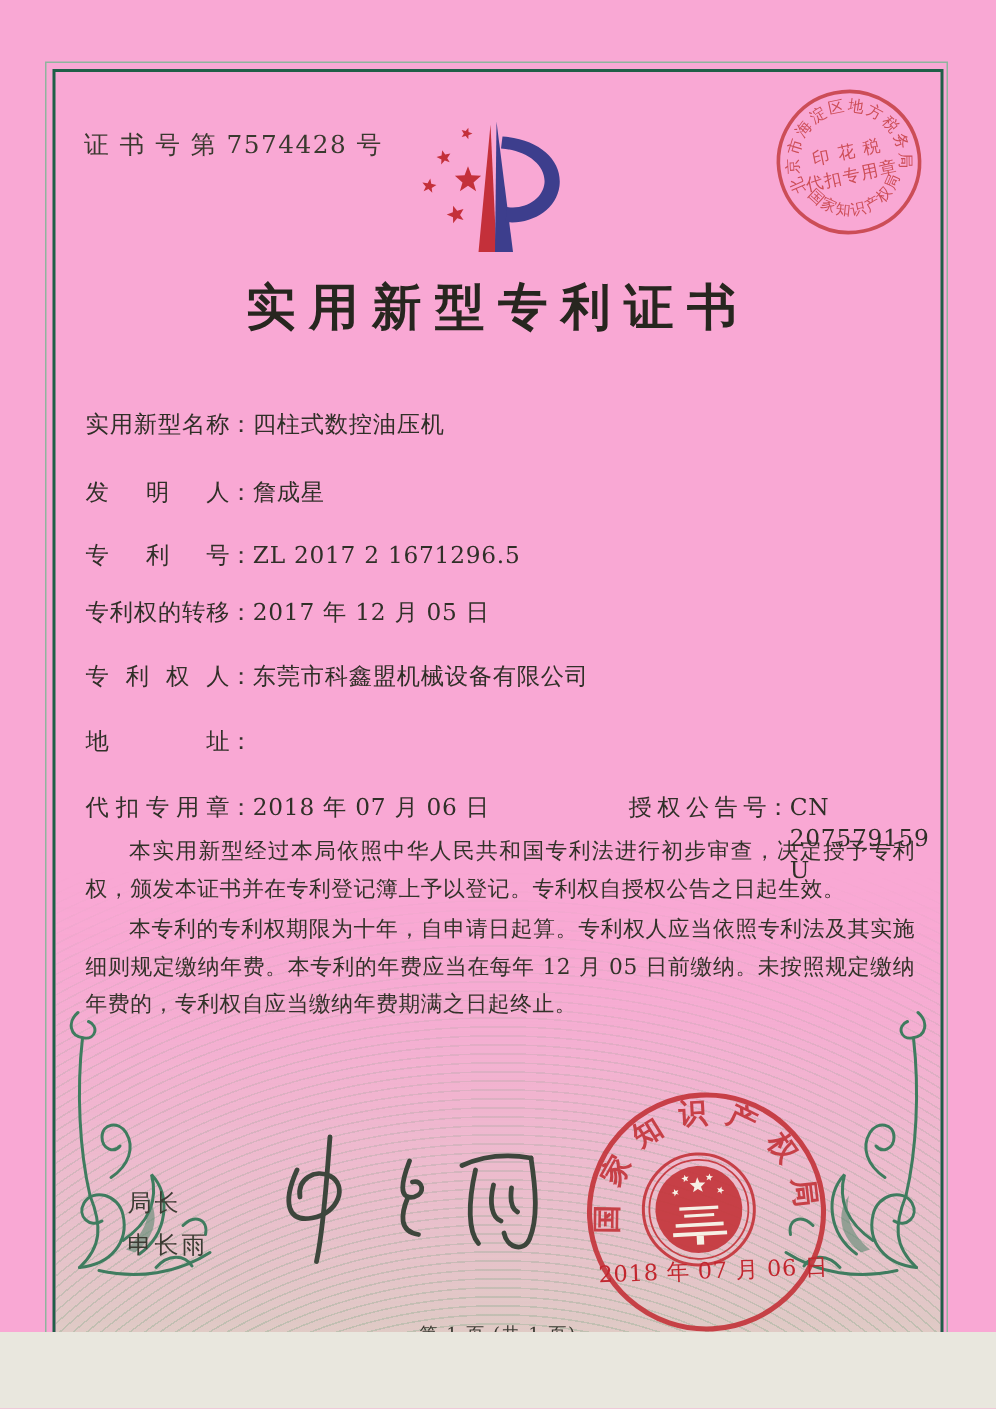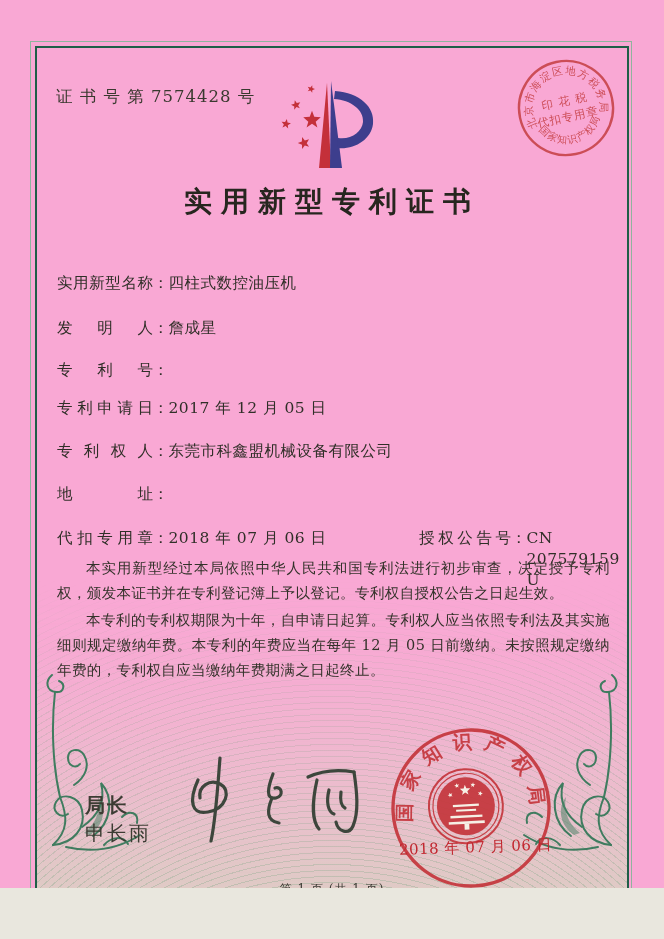--- a/index.html
+++ b/index.html
@@ -23,40 +23,40 @@
             mask-image:linear-gradient(180deg, transparent 0%, rgba(0,0,0,.55) 40%, #000 100%);
   }
   .flourish{ position:absolute; bottom:27px; width:104px; height:196px; }
   .flourish.left{ left:38px; }
   .flourish.right{ right:38px; transform:scaleX(-1); }
 
   
   .cert-no{ position:absolute; left:56px; top:86px; font-size:16.5px; letter-spacing:1px; color:#3a392f; }
   .logo{ position:absolute; left:278px; top:78px; width:108px; height:100px; }
   .title{ position:absolute; left:0; top:183px; width:664px; text-align:center;
-    font-size:28px; font-weight:bold; letter-spacing:9px; color:#27261f; }
+    font-size:33px; font-weight:bold; letter-spacing:9px; color:#27261f; }
 
   
   .field{ position:absolute; left:57px; width:556px; font-size:15.5px; line-height:21px;
     display:flex; align-items:flex-end; color:#302f28; }
   .f-label{ display:inline-block; width:96px; text-align:justify; text-align-last:justify; flex:none; }
   .f-colon{ flex:none; }
   .f-value{ letter-spacing:.5px; }
   .grant-right{ position:absolute; left:362px; top:0; display:flex; font-size:15.5px; }
   .grant-right .f-label{ width:92px; }
 
   
   .paras{ position:absolute; left:57px; top:556px; width:553px; font-size:14.5px;
     line-height:25px; text-align:justify; color:#33322a; letter-spacing:.4px; }
   .paras p{ text-indent:2em; margin-bottom:2px; }
 
   
-  .sig-title{ position:absolute; left:85px; top:792px; font-size:20px; letter-spacing:2px;
-    font-family:"DejaVu Sans","Liberation Sans",sans-serif; color:#3c3c33;font-weight:bold; }
-  .sig-name { position:absolute; left:85px; top:820px; font-size:20px; letter-spacing:2px;
+  .sig-title{ position:absolute; left:85px; top:792px; font-size:16px; letter-spacing:2px;
+    font-family:"DejaVu Sans","Liberation Sans",sans-serif; color:#3c3c33; }
+  .sig-name { position:absolute; left:85px; top:820px; font-size:16px; letter-spacing:2px;
     font-family:"DejaVu Sans","Liberation Sans",sans-serif; color:#3c3c33; }
   .signature-svg{ position:absolute; left:168px; top:742px; width:210px; height:105px; z-index:6; }
 
   .seal-svg{ position:absolute; left:385px; top:722px; width:172px; height:172px; z-index:4;
     transform:rotate(-3deg); opacity:.93; }
   .seal-date{ position:absolute; left:399px; top:838px; width:160px; z-index:5;
     font-size:15px; color:#c2262e; letter-spacing:.5px; transform:rotate(-2deg);
     font-family:"DejaVu Serif","Liberation Serif",serif; }
 
   .tax-stamp-svg{ position:absolute; left:504px; top:46px; width:124px; height:124px; z-index:5; opacity:.9; }
@@ -150,23 +150,24 @@
     <span class="f-value">四柱式数控油压机</span>
   </div>
   <div class="field" style="top:318px">
     <span class="f-label">发明人</span>
       <span class="f-colon">：</span>
     <span class="f-value">詹成星</span>
   </div>
   <div class="field" style="top:360px">
     <span class="f-label">专利号</span>
       <span class="f-colon">：</span>
+    <span class="f-value">ZL 2017 2 1671296.5</span>
   </div>
   <div class="field" style="top:398px">
-    <span class="f-label">专利申请日</span>
+    <span class="f-label">专利权的转移</span>
       <span class="f-colon">：</span>
     <span class="f-value">2017 年 12 月 05 日</span>
   </div>
   <div class="field" style="top:441px">
     <span class="f-label">专利权人</span>
       <span class="f-colon">：</span>
     <span class="f-value">东莞市科鑫盟机械设备有限公司</span>
   </div>
   <div class="field" style="top:484px">
     <span class="f-label">地址</span>

